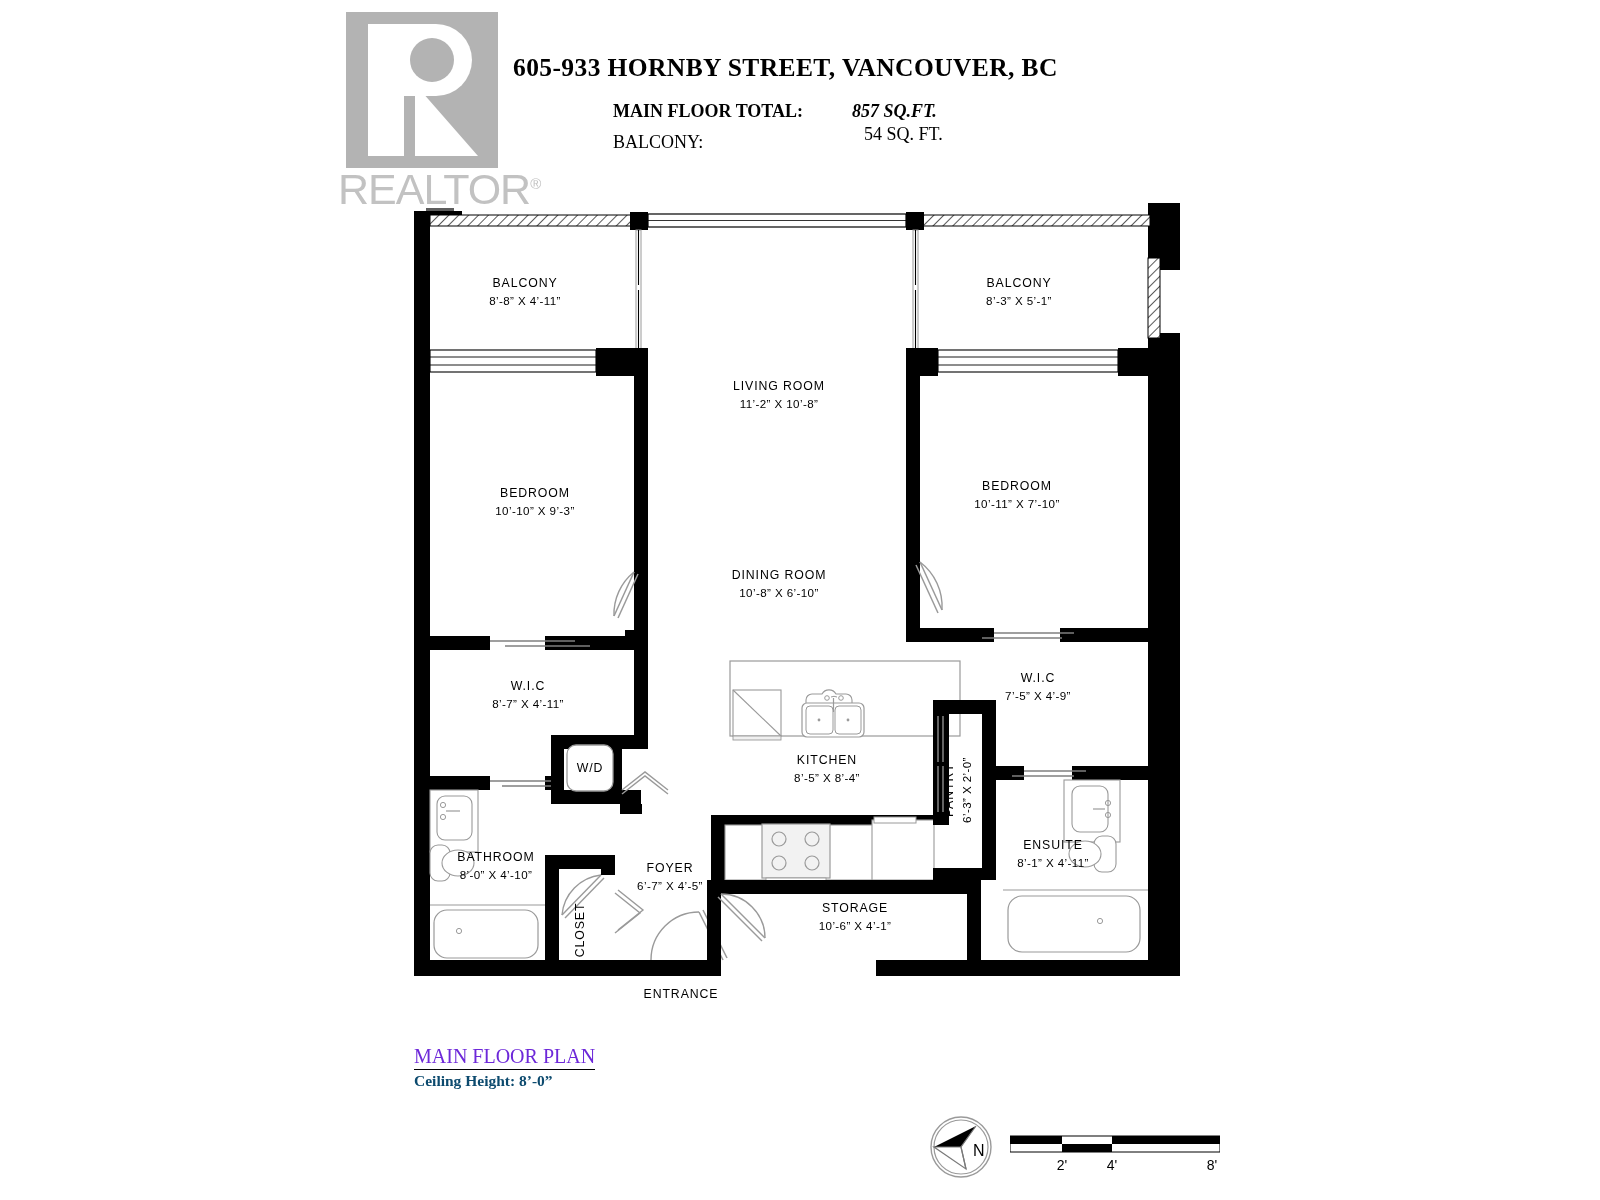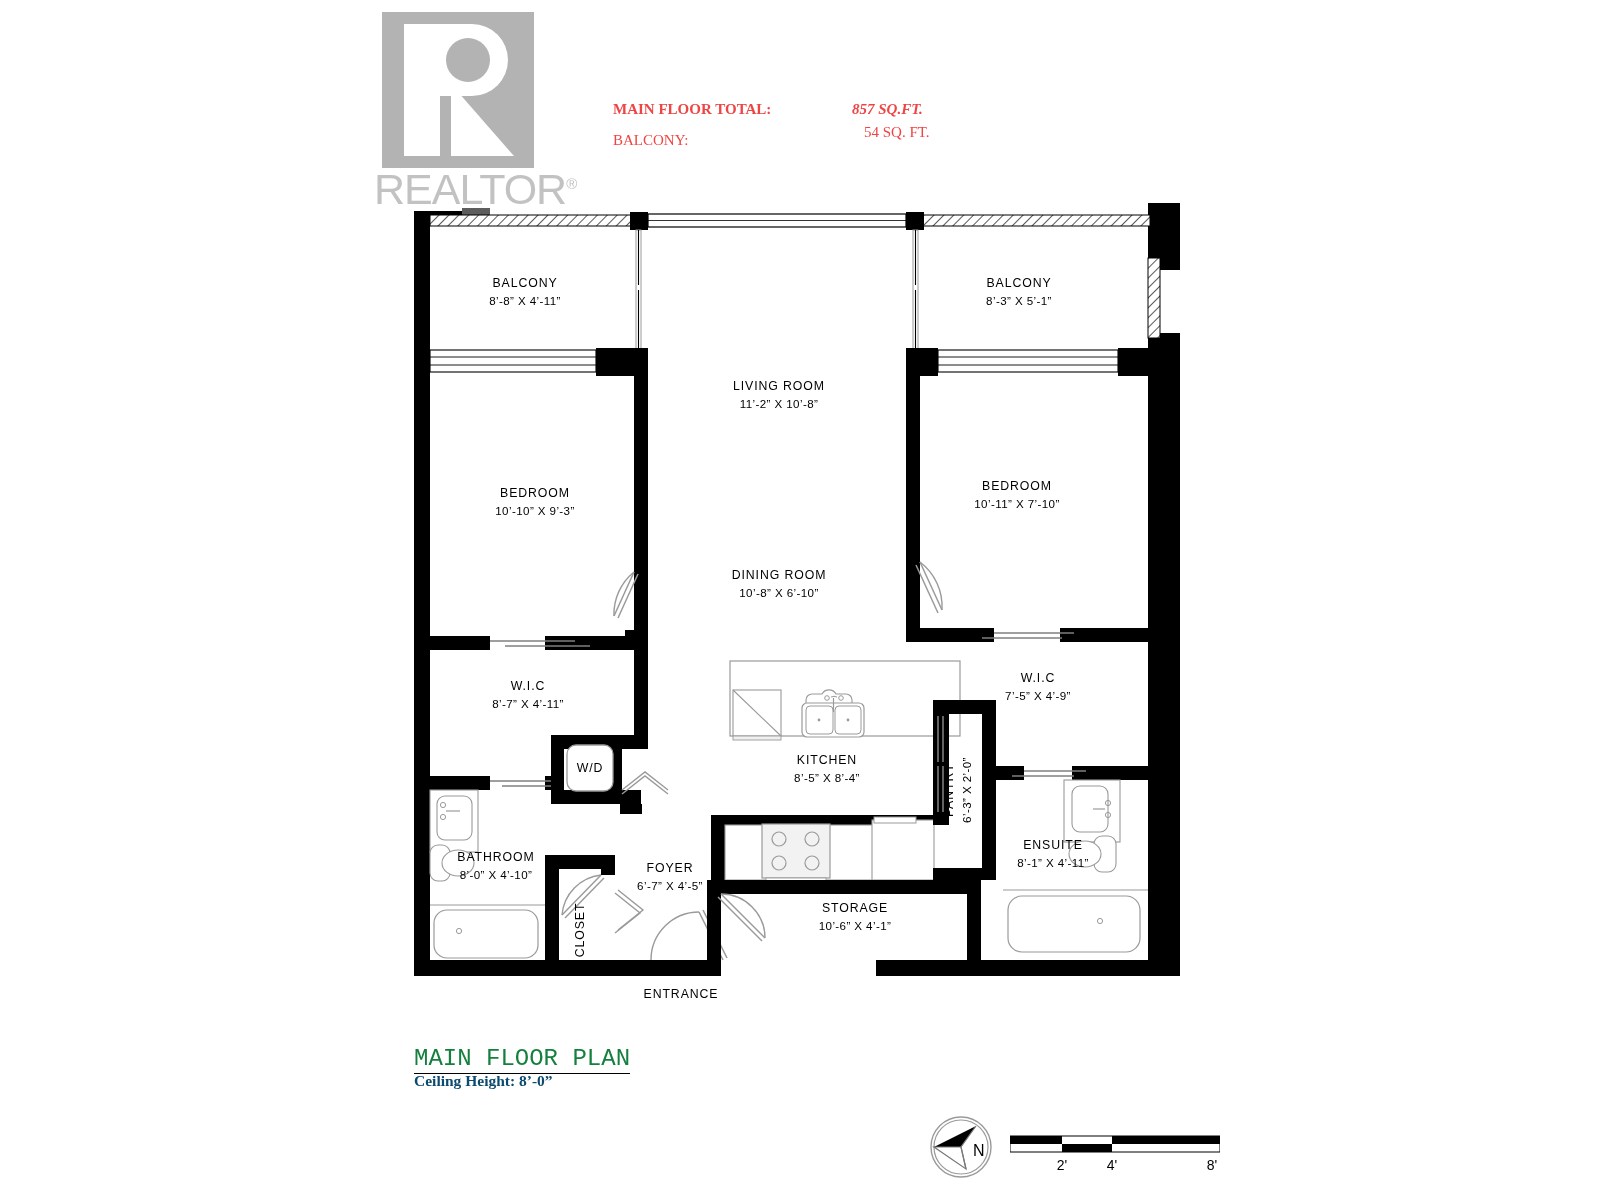--- a/index.html
+++ b/index.html
@@ -17,21 +17,21 @@
   #page {
     position: absolute;
     left: 0; top: 0;
     width: 1600px; height: 1200px;
   }
 
   
   .logo-wrap {
     position: absolute;
     left: 338px; top: 12px;
-    width: 172px; height: 205px; margin-left: 36px;
+    width: 172px; height: 205px;
   }
   .logo-square {
     position: absolute;
     left: 8px; top: 0px;
     width: 152px; height: 156px;
     background: #b3b3b3;
   }
   .logo-r {
     position: absolute;
     left: 8px; top: 0px;
@@ -66,22 +66,22 @@
     font-family: "Liberation Serif", serif;
     font-weight: bold;
     font-size: 25.5px;
     letter-spacing: 0.4px;
     color: #000;
     white-space: nowrap;
   }
   .sum-row {
     position: absolute;
     font-family: "Liberation Serif", serif;
-    font-size: 15px;
-    color: #ef4444;
+    font-size: 18px;
+    color: #000000;
     white-space: nowrap;
   }
   .sum-label-1 { left: 613px; top: 101px; font-weight: bold; }
   .sum-val-1   { left: 852px; top: 101px; font-weight: bold; font-style: italic; }
   .sum-label-2 { left: 613px; top: 132px; }
   .sum-val-2   { left: 864px; top: 124px; }
 
   
   #plan {
     position: absolute;
@@ -99,23 +99,23 @@
     font-size: 11.6px;
     letter-spacing: 0.4px;
     fill: #000;
     text-anchor: middle;
   }
 
   
   .footer-title {
     position: absolute;
     left: 414px; top: 1045px;
-    font-family: Liberation Mono, monospace;
-    font-size: 24px;
-    color: #15803d;
+    font-family: Liberation Serif, serif;
+    font-size: 20px;
+    color: #6d28d9;
     border-bottom: 1.3px solid #000;
     padding-bottom: 1px;
     white-space: nowrap;
   }
   .footer-sub {
     position: absolute;
     left: 414px; top: 1072px;
     font-family: "Liberation Serif", serif;
     font-weight: bold;
     font-size: 15.5px;
@@ -147,20 +147,21 @@
       <path d="M22 12 H58 V144 H22 Z" fill="#ffffff"></path>
       <path d="M58 12 H90 A36 36 0 0 1 90 84 H58 Z" fill="#ffffff"></path>
       <path d="M66 44 A18 18 0 0 0 66 56 Z" fill="#b3b3b3"></path>
       <circle cx="86" cy="48" r="22" fill="#b3b3b3"></circle>
       <path d="M69 72 L69 144 L132 144 Z" fill="#ffffff"></path>
     </svg>
     <div class="logo-text"><span>REALTOR</span><sup>®</sup></div>
     <div class="logo-bar"></div>
   </div>
 
+  <div class="title-main">605-933 HORNBY STREET, VANCOUVER, BC</div>
   <div class="sum-row sum-label-1">MAIN FLOOR TOTAL:</div>
   <div class="sum-row sum-val-1">857 SQ.FT.</div>
   <div class="sum-row sum-label-2">BALCONY:</div>
   <div class="sum-row sum-val-2">54 SQ. FT.</div>
 
   <svg id="plan" width="1600" height="1040" viewBox="0 0 1600 1040">
     <defs>
       <pattern id="hatch" width="7" height="7" patternTransform="rotate(45)" patternUnits="userSpaceOnUse">
         <rect width="7" height="7" fill="#ffffff"></rect>
         <line x1="0" y1="0" x2="0" y2="7" stroke="#000" stroke-width="1.3"></line>

